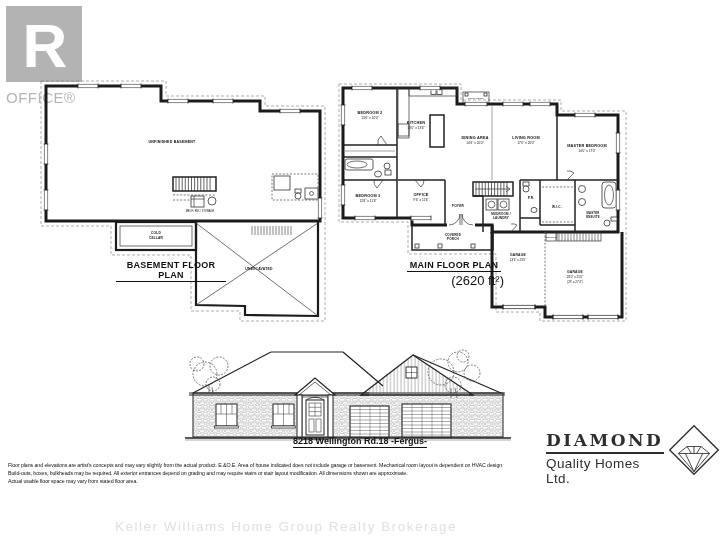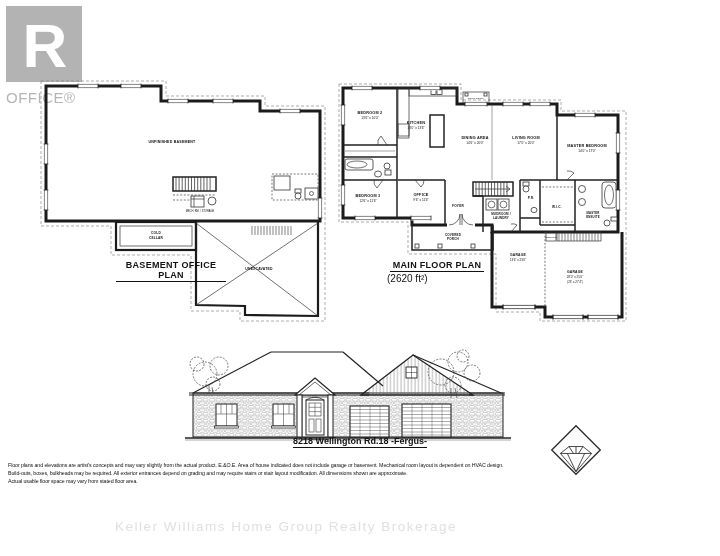--- a/index.html
+++ b/index.html
@@ -15,21 +15,21 @@
   .thin{fill:none;stroke:#333;stroke-width:.7;}
   .vthin{fill:none;stroke:#444;stroke-width:.5;}
   .dash{fill:none;stroke:#777;stroke-width:.6;stroke-dasharray:3,2;}
   .dash2{fill:none;stroke:#555;stroke-width:.8;stroke-dasharray:2,1.6;}
   .fix{fill:#fff;stroke:#333;stroke-width:.8;}
   .lbl{fill:#111;font-weight:bold;text-anchor:middle;letter-spacing:.2px;}
   .dim{fill:#111;text-anchor:middle;}
   
   .plan-title{font-weight:bold;font-size:9px;color:#111;text-align:center;letter-spacing:.3px;}
   .plan-title .und{display:inline-block;border-bottom:1.2px solid #111;padding:0 3px 1px;}
-  .plan-area{font-size:10px;color:#111;text-align:left;margin-top:1px;}
+  .plan-area{font-size:13px;color:#111;text-align:right;margin-top:1px;}
   
   .realtor-text{color:#b5b5b5;font-size:15px;letter-spacing:.5px;margin-top:3px;}
   
   .address{font-size:9px;font-weight:bold;color:#111;text-align:center;}
   .address span{display:inline-block;border-bottom:1.2px solid #111;padding-bottom:1px;}
   
   .builder{display:flex;align-items:flex-start;}
   .builder-name{font-family:"DejaVu Serif",serif;font-weight:bold;font-size:17px;
      color:#2e2e2e;letter-spacing:2.5px;border-bottom:2px solid #2e2e2e;padding-bottom:2px;}
   .builder-sub{font-size:13.5px;color:#2e2e2e;letter-spacing:.4px;margin-top:2px;}
@@ -111,21 +111,21 @@
     <use href="#winv" x="292" y="158"></use>
 
     <text class="lbl" x="144" y="93" font-size="3.6">UNFINISHED BASEMENT</text>
     <text class="lbl" x="128" y="184" font-size="3.2">COLD</text>
     <text class="lbl" x="128" y="189" font-size="3.2">CELLAR</text>
     <text class="lbl" x="231" y="220" font-size="3.4">UNEXCAVATED</text>
     <text class="dim" x="172" y="162" font-size="2.6">MECH. RM. / STORAGE</text>
   </svg>
 
   <div class="abs plan-title" style="left:116px;top:260px;width:110px;">
-    <span class="und">BASEMENT OFFICE PLAN</span>
+    <span class="und">BASEMENT FLOOR PLAN</span>
   </div>
 
   <svg class="abs" style="left:335px;top:75px;" width="310" height="255" viewBox="0 0 310 255">
 
     <path class="dash" d="M4,9 H126 V25 H226 V36 H291 V246 H205 V237 H161 V179 H73 V147 H4 Z"></path>
 
     <g>
       <rect class="thin" x="128" y="17" width="26" height="12"></rect>
       <rect class="fix" x="130" y="18" width="3" height="3"></rect>
       <rect class="fix" x="149" y="18" width="3" height="3"></rect>
@@ -258,21 +258,21 @@
     <text class="lbl" x="258" y="143" font-size="2.8">ENSUITE</text>
     <text class="lbl" x="118" y="161" font-size="3">COVERED</text>
     <text class="lbl" x="118" y="165" font-size="3">PORCH</text>
     <text class="lbl" x="183" y="181" font-size="3.4">GARAGE</text>
     <text class="dim" x="183" y="186" font-size="3">13'6" x 23'0"</text>
     <text class="lbl" x="240" y="198" font-size="3.4">GARAGE</text>
     <text class="dim" x="240" y="203" font-size="3">28'0" x 25'0"</text>
     <text class="dim" x="240" y="208" font-size="3">(23' x 27'4")</text>
   </svg>
 
-  <div class="abs" style="left:387px;top:260px;width:100px;">
+  <div class="abs" style="left:404px;top:260px;width:100px;">
     <div class="plan-title"><span class="und">MAIN FLOOR PLAN</span></div>
     <div class="plan-area">(2620 ft²)</div>
   </div>
 
   <svg class="abs" style="left:183px;top:342px;" width="330" height="102" viewBox="0 0 330 102">
     <defs>
       <pattern id="stone" width="13" height="7" patternUnits="userSpaceOnUse">
         <rect x="0.5" y="0.5" width="5.5" height="2.6" rx="1" fill="none" stroke="#888" stroke-width=".4"></rect>
         <rect x="7" y="0.5" width="5" height="2.6" rx="1" fill="none" stroke="#888" stroke-width=".4"></rect>
         <rect x="3.5" y="3.9" width="5.5" height="2.4" rx="1" fill="none" stroke="#888" stroke-width=".4"></rect>
@@ -356,20 +356,24 @@
 
     <path d="M2,96 H328" stroke="#222" stroke-width="1.4" fill="none"></path>
     <path d="M2,98 H328" stroke="#555" stroke-width=".5" fill="none"></path>
   </svg>
 
   <div class="abs address" style="left:285px;top:436px;width:150px;">
     <span>8218 Wellington Rd.18 -Fergus-</span>
   </div>
 
   <div class="abs builder" style="left:546px;top:430px;">
+    <div>
+      <div class="builder-name">DIAMOND</div>
+      <div class="builder-sub">Quality Homes Ltd.</div>
+    </div>
     <svg width="52" height="52" viewBox="0 0 60 60" style="margin:-6px 0 0 4px">
       <path d="M30,2 L58,30 L30,58 L2,30 Z" fill="none" stroke="#2e2e2e" stroke-width="1.6"></path>
       <g fill="none" stroke="#2e2e2e" stroke-width="1">
         <path d="M22,26 H38 M12,34 H48 M22,26 L12,34 M38,26 L48,34 M22,26 L27,34 M38,26 L33,34 M30,26 L30,34"></path>
         <path d="M12,34 L30,55 L48,34 M20,34 L30,55 M40,34 L30,55"></path>
       </g>
     </svg>
   </div>
 
   <div class="abs disclaimer" style="left:8px;top:461px;width:700px;">

